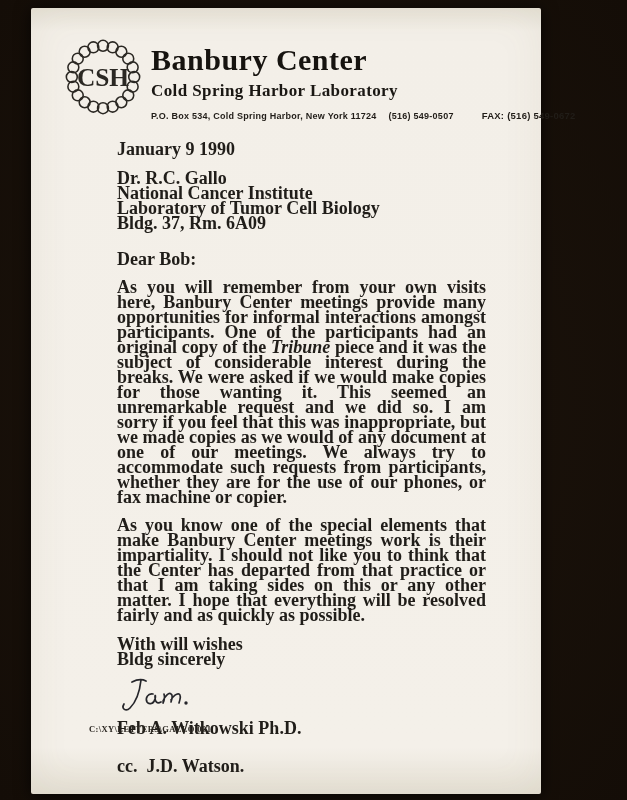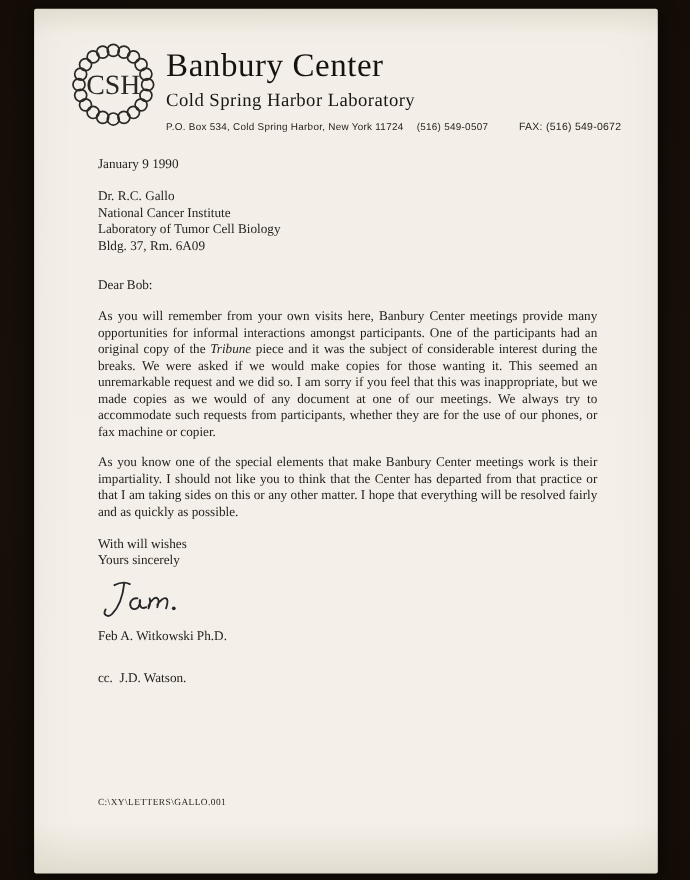--- a/index.html
+++ b/index.html
@@ -14,26 +14,27 @@
   .photo {
     position: relative;
     width: 627px;
     height: 800px;
     background: radial-gradient(ellipse at 50% 50%, #1d140c 0%, #140d07 100%);
   }
   .paper {
     position: absolute;
     left: 31px;
     top: 8px;
-    width: 567px;
+    width: 510px;
     height: 786px;
     background: linear-gradient(180deg, #e8e3d8 0%, #f3efe8 3%, #f4f0e9 94%, #e6e1d5 100%);
     box-shadow: 0 2px 16px rgba(0,0,0,0.75), inset 0 0 40px rgba(120,100,70,0.08);
     border-radius: 2px;
     color: #1d1a16;
+    font-weight: bold;
   }
   
   .letterhead {
     display: flex;
     align-items: flex-start;
     padding: 30px 0 0 33px;
   }
   .logo-wrap { width: 78px; height: 78px; flex: 0 0 auto; }
   .head-text { margin-left: 9px; padding-top: 5px; }
   .org-name {
@@ -57,23 +58,24 @@
     font-size: 9px;
     letter-spacing: 0.25px;
     color: #211d18;
     white-space: nowrap;
   }
   .addr-row .phone { margin-left: 12px; }
   .addr-row .fax { margin-left: 28px; font-size: 9.5px; }
   
   .content {
     padding: 0 55px 0 58px;
-    font-size: 12px;
+    font-size: 18px;
     line-height: 15px;
     color: #201d19;
+    margin-left: 28px;
   }
   .date { margin-top: 21px; }
   .recipient { margin-top: 14px; }
   .salutation { margin-top: 21px; }
   .para { margin: 13px 0 0 0; text-align: justify; }
   .para em { font-style: italic; }
   .closing { margin-top: 14px; }
   .sig-block { margin-top: 8px; height: 42px; }
   .sender-name { margin-top: 4px; }
   .cc-line { margin-top: 23px; white-space: pre-wrap; }
@@ -144,21 +146,21 @@
 
       <div class="salutation">Dear Bob:</div>
 
 
       <p class="para"><span>As you will remember from your own visits here, Banbury Center meetings provide many opportunities for informal interactions amongst participants.  One of the participants had an original copy of the </span><em>Tribune</em><span> piece and it was the subject of considerable interest during the breaks.  We were asked if we would make copies for those wanting it.  This seemed an unremarkable request and we did so.  I am sorry if you feel that this was inappropriate, but we made copies as we would of any document at one of our meetings.  We always try to accommodate such requests from participants, whether they are for the use of our phones, or fax machine or copier.</span></p>
 
       <p class="para">As you know one of the special elements that make Banbury Center meetings work is their impartiality.  I should not like you to think that the Center has departed from that practice or that I am taking sides on this or any other matter.  I hope that everything will be resolved fairly and as quickly as possible.</p>
 
       <div class="closing">
         <div>With will wishes</div>
-        <div>Yours sincerely</div>
+        <div>Bldg sincerely</div>
       </div>
 
       <div class="sig-block">
         <svg width="82" height="42" viewBox="0 0 82 42">
           <g fill="none" stroke="#26262b" stroke-width="1.7" stroke-linecap="round">
             <path d="M15 7 Q23 3 29 6"></path>
             <path d="M24 5 C23 14 20 26 13 33 C9 37 4 34 7 29"></path>
             <path d="M36 19 C31 18 28 23 30 27 C32 30 37 29 38 24 C39 21 38 19 38 22 C38 27 40 29 44 27"></path>
             <path d="M47 19 C48 22 47 26 46 28 M46 26 C48 21 52 17 54 19 C56 20 55 24 54 27 M54 25 C56 21 60 18 62 19 C64 20 63 25 62 28"></path>
           </g>

